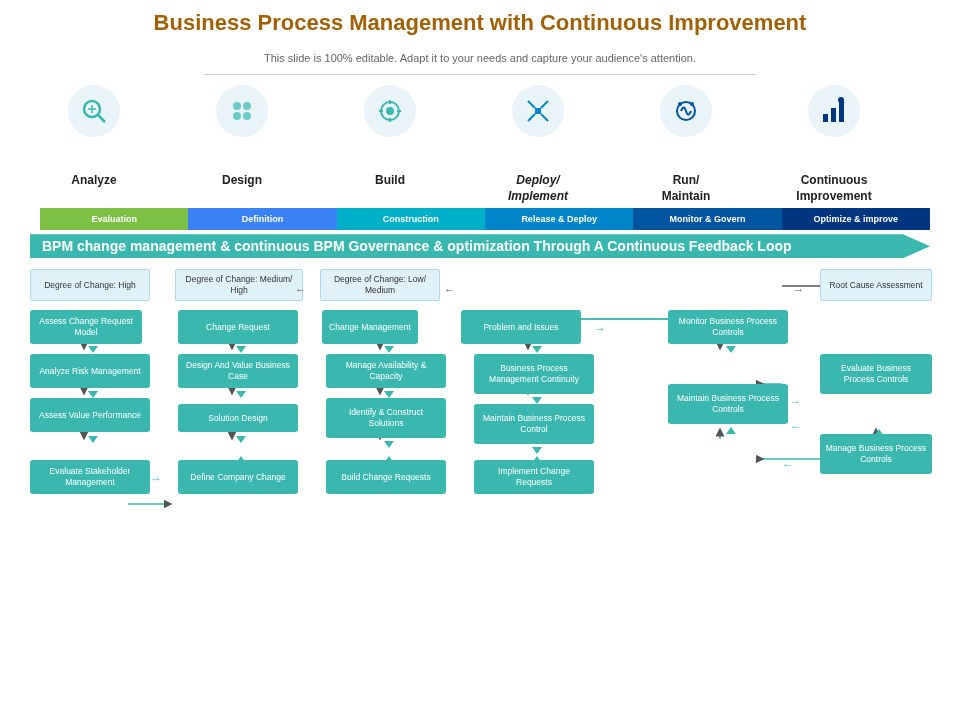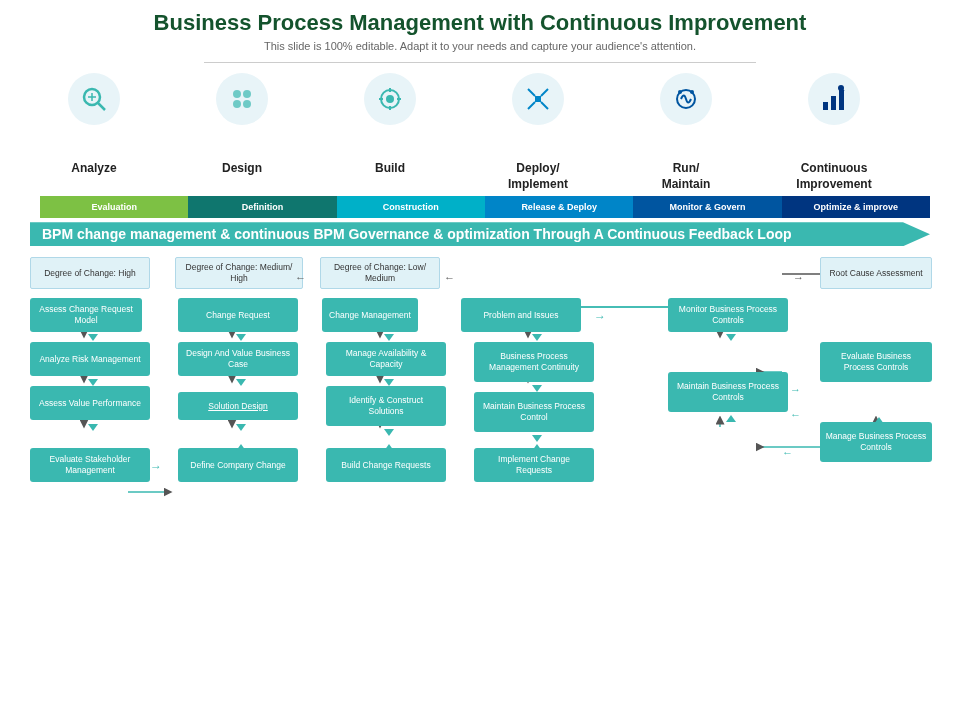--- a/index.html
+++ b/index.html
@@ -16,22 +16,22 @@
       width: 960px;
       height: 720px;
       background: #fff;
       padding: 10px 20px;
     }
 
     .title {
       text-align: center;
       font-size: 22px;
       font-weight: bold;
-      color: #14532d;
-      margin-bottom: 4px;
+      color: #a16207;
+      margin-bottom: 16px;
     }
 
     .subtitle {
       text-align: center;
       font-size: 11px;
       color: #666;
       margin-bottom: 10px;
     }
 
     .divider {
@@ -72,21 +72,21 @@
       display: flex;
       align-items: center;
       justify-content: center;
       font-size: 9px;
       font-weight: bold;
       color: #fff;
       flex: 1;
     }
 
     .band-green { background: #7dc144; }
-    .band-teal { background: #0f766e; }
+    .band-teal { background: #3b82f6; }
 
     
     .diagram-area {
       position: relative;
       width: 920px;
       margin: 0 auto;
     }
 
     .pbox {
       position: absolute;
@@ -179,21 +179,21 @@
           <circle cx="15" cy="15" r="4" fill="#3ab8b0"></circle>
           <line x1="15" y1="4" x2="15" y2="8" stroke="#3ab8b0" stroke-width="2"></line>
           <line x1="15" y1="22" x2="15" y2="26" stroke="#3ab8b0" stroke-width="2"></line>
           <line x1="4" y1="15" x2="8" y2="15" stroke="#3ab8b0" stroke-width="2"></line>
           <line x1="22" y1="15" x2="26" y2="15" stroke="#3ab8b0" stroke-width="2"></line>
         </svg>
       </div>
       <div class="phase-label">Build</div>
     </div>
 
-    <div class="ph-col" style="width:148px;">
+    <div class="ph-col" style="width:148px;font-style:italic;">
       <div class="phase-icon">
         <svg width="30" height="30" viewBox="0 0 30 30">
           <line x1="5" y1="25" x2="12" y2="18" stroke="#0085c8" stroke-width="2"></line>
           <line x1="18" y1="12" x2="25" y2="5" stroke="#0085c8" stroke-width="2"></line>
           <line x1="5" y1="5" x2="12" y2="12" stroke="#0085c8" stroke-width="2"></line>
           <line x1="18" y1="18" x2="25" y2="25" stroke="#0085c8" stroke-width="2"></line>
           <rect x="12" y="12" width="6" height="6" fill="#0085c8"></rect>
         </svg>
       </div>
       <div class="phase-label">Deploy/<br>Implement</div>
@@ -305,21 +305,21 @@
 
     <div class="dbox" style="left:800px;top:5px;width:112px;height:32px;">Root Cause Assessment</div>
 
     <div class="pbox" style="left:10px;top:46px;width:112px;height:34px;">Assess Change Request Model</div>
     <div class="pbox" style="left:10px;top:90px;width:120px;height:34px;">Analyze Risk Management</div>
     <div class="pbox" style="left:10px;top:134px;width:120px;height:34px;">Assess Value Performance</div>
     <div class="pbox" style="left:10px;top:196px;width:120px;height:34px;">Evaluate Stakeholder Management</div>
 
     <div class="pbox" style="left:158px;top:46px;width:120px;height:34px;">Change Request</div>
     <div class="pbox" style="left:158px;top:90px;width:120px;height:34px;">Design And Value Business Case</div>
-    <div class="pbox" style="left:158px;top:140px;width:120px;height:28px;text-decoration:underline;">Solution Design</div>
+    <div class="pbox" style="left:158px;top:140px;width:120px;height:28px;">Solution Design</div>
     <div class="pbox" style="left:158px;top:196px;width:120px;height:34px;">Define Company Change</div>
 
     <div class="pbox" style="left:302px;top:46px;width:96px;height:34px;">Change Management</div>
     <div class="pbox" style="left:306px;top:90px;width:120px;height:34px;">Manage Availability &amp; Capacity</div>
     <div class="pbox" style="left:306px;top:134px;width:120px;height:40px;">Identify &amp; Construct Solutions</div>
     <div class="pbox" style="left:306px;top:196px;width:120px;height:34px;">Build Change Requests</div>
 
     <div class="pbox" style="left:441px;top:46px;width:120px;height:34px;">Problem and Issues</div>
     <div class="pbox" style="left:454px;top:90px;width:120px;height:40px;">Business Process Management Continuity</div>
     <div class="pbox" style="left:454px;top:140px;width:120px;height:40px;">Maintain Business Process Control</div>

